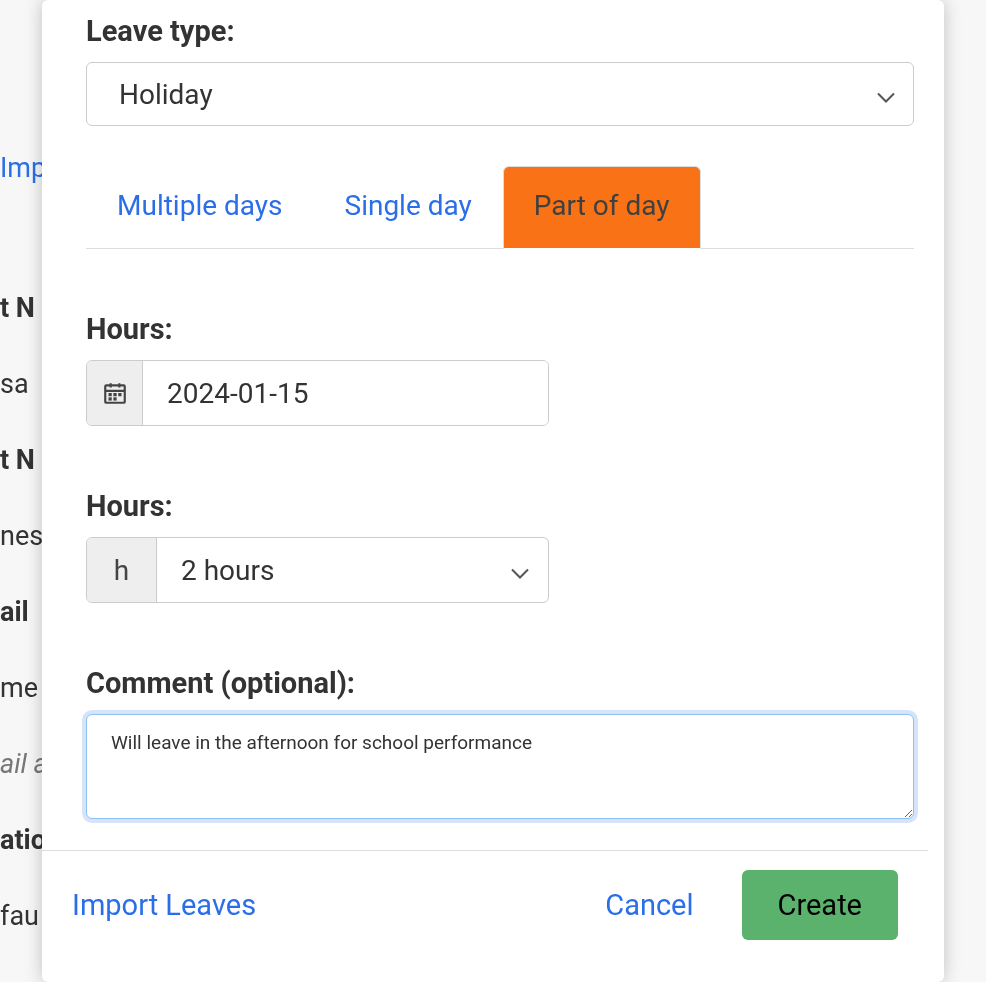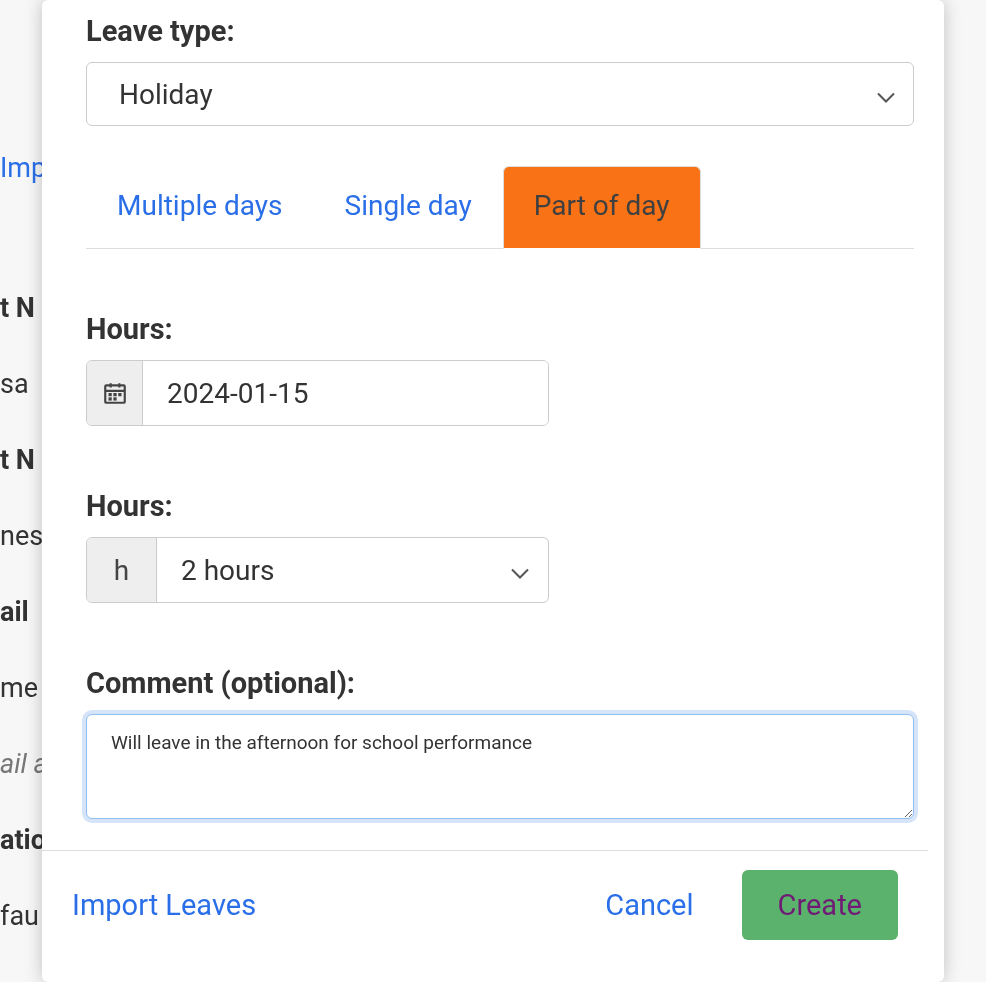--- a/index.html
+++ b/index.html
@@ -184,21 +184,21 @@
   .spacer { flex: 1; }
   .btn-cancel {
     color: #2b6fe8;
     font-size: 29px;
     cursor: pointer;
     margin-right: 42px;
     background: none; border: none; font-family: inherit;
   }
   .btn-create {
     background: #5bb26d;
-    color: #701a75;
+    color: #000000;
     font-size: 29px;
     padding: 18px 36px;
     border: none;
     border-radius: 6px;
     cursor: pointer;
     font-family: inherit;
   }
 
   .spacer-v-55 { height: 55px; }
 </style>

